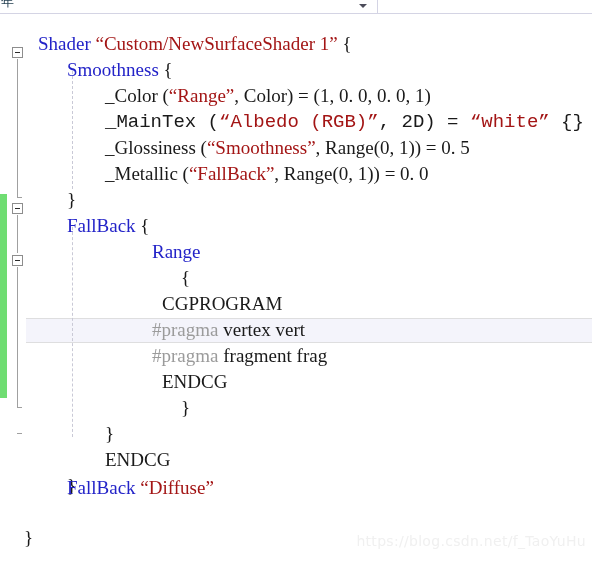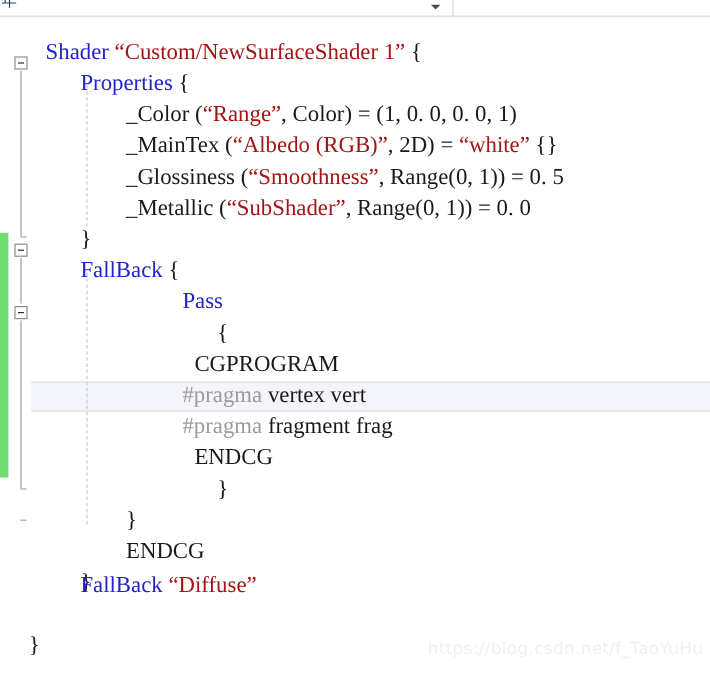--- a/index.html
+++ b/index.html
@@ -192,28 +192,28 @@
       <div class="fold-foot" style="left: 17px; top: 418px;"></div>
       <div class="fold-box" style="left: 12px; top: 32px;"></div>
       <div class="fold-box" style="left: 12px; top: 188px;"></div>
       <div class="fold-box" style="left: 12px; top: 240px;"></div>
     </div>
 
   <div id="current-line" style="top: 303px;"></div>
 
   <div id="code-lines">
       <div class="code-line" style="top: 16px;"><span style="display: inline-block; width: 38px;"></span><span class="tok-kw">Shader </span><span class="tok-str">“Custom/NewSurfaceShader 1”</span><span class="tok-plain"> {</span></div>
-      <div class="code-line" style="top: 42px;"><span style="display: inline-block; width: 67px;"></span><span class="tok-kw">Properties</span><span class="tok-plain"> {</span></div>
+      <div class="code-line" style="top: 42px;"><span style="display: inline-block; width: 67px;"></span><span class="tok-kw">Smoothness</span><span class="tok-plain"> {</span></div>
       <div class="code-line" style="top: 68px;"><span style="display: inline-block; width: 105px;"></span><span class="tok-plain">_Color (</span><span class="tok-str">“Range”</span><span class="tok-plain">, Color) = (1, 0. 0, 0. 0, 1)</span></div>
-      <div class="code-line" style="top: 94px;"><span style="display: inline-block; width: 105px;"></span><span class="tok-plain">_MainTex (</span><span class="tok-str">“Albedo (RGB)”</span><span class="tok-plain">, 2D) = </span><span class="tok-str">“white”</span><span class="tok-plain"> {}</span></div>
+      <div class="code-line" style="top: 94px; font-family: Liberation Mono, monospace;"><span style="display: inline-block; width: 105px;"></span><span class="tok-plain">_MainTex (</span><span class="tok-str">“Albedo (RGB)”</span><span class="tok-plain">, 2D) = </span><span class="tok-str">“white”</span><span class="tok-plain"> {}</span></div>
       <div class="code-line" style="top: 120px;"><span style="display: inline-block; width: 105px;"></span><span class="tok-plain">_Glossiness (</span><span class="tok-str">“Smoothness”</span><span class="tok-plain">, Range(0, 1)) = 0. 5</span></div>
-      <div class="code-line" style="top: 146px;"><span style="display: inline-block; width: 105px;"></span><span class="tok-plain">_Metallic (</span><span class="tok-str">“SubShader”</span><span class="tok-plain">, Range(0, 1)) = 0. 0</span></div>
+      <div class="code-line" style="top: 146px;"><span style="display: inline-block; width: 105px;"></span><span class="tok-plain">_Metallic (</span><span class="tok-str">“FallBack”</span><span class="tok-plain">, Range(0, 1)) = 0. 0</span></div>
       <div class="code-line" style="top: 172px;"><span style="display: inline-block; width: 67px;"></span><span class="tok-plain">}</span></div>
       <div class="code-line" style="top: 198px;"><span style="display: inline-block; width: 67px;"></span><span class="tok-kw">FallBack</span><span class="tok-plain"> {</span></div>
-      <div class="code-line" style="top: 224px;"><span style="display: inline-block; width: 152px;"></span><span class="tok-kw">Pass</span></div>
+      <div class="code-line" style="top: 224px;"><span style="display: inline-block; width: 152px;"></span><span class="tok-kw">Range</span></div>
       <div class="code-line" style="top: 250px;"><span style="display: inline-block; width: 181px;"></span><span class="tok-plain">{</span></div>
       <div class="code-line" style="top: 276px;"><span style="display: inline-block; width: 162px;"></span><span class="tok-plain">CGPROGRAM</span></div>
       <div class="code-line" style="top: 302px;"><span style="display: inline-block; width: 152px;"></span><span class="tok-pp">#pragma</span><span class="tok-plain"> vertex vert</span></div>
       <div class="code-line" style="top: 328px;"><span style="display: inline-block; width: 152px;"></span><span class="tok-pp">#pragma</span><span class="tok-plain"> fragment frag</span></div>
       <div class="code-line" style="top: 354px;"><span style="display: inline-block; width: 162px;"></span><span class="tok-plain">ENDCG</span></div>
       <div class="code-line" style="top: 380px;"><span style="display: inline-block; width: 181px;"></span><span class="tok-plain">}</span></div>
       <div class="code-line" style="top: 406px;"><span style="display: inline-block; width: 105px;"></span><span class="tok-plain">}</span></div>
       <div class="code-line" style="top: 432px;"><span style="display: inline-block; width: 105px;"></span><span class="tok-plain">ENDCG</span></div>
       <div class="code-line" style="top: 458px;"><span style="display: inline-block; width: 67px;"></span><span class="tok-plain">}</span></div>
       <div class="code-line" style="top: 460px;"><span style="display: inline-block; width: 67px;"></span><span class="tok-kw">FallBack </span><span class="tok-str">“Diffuse”</span></div>

